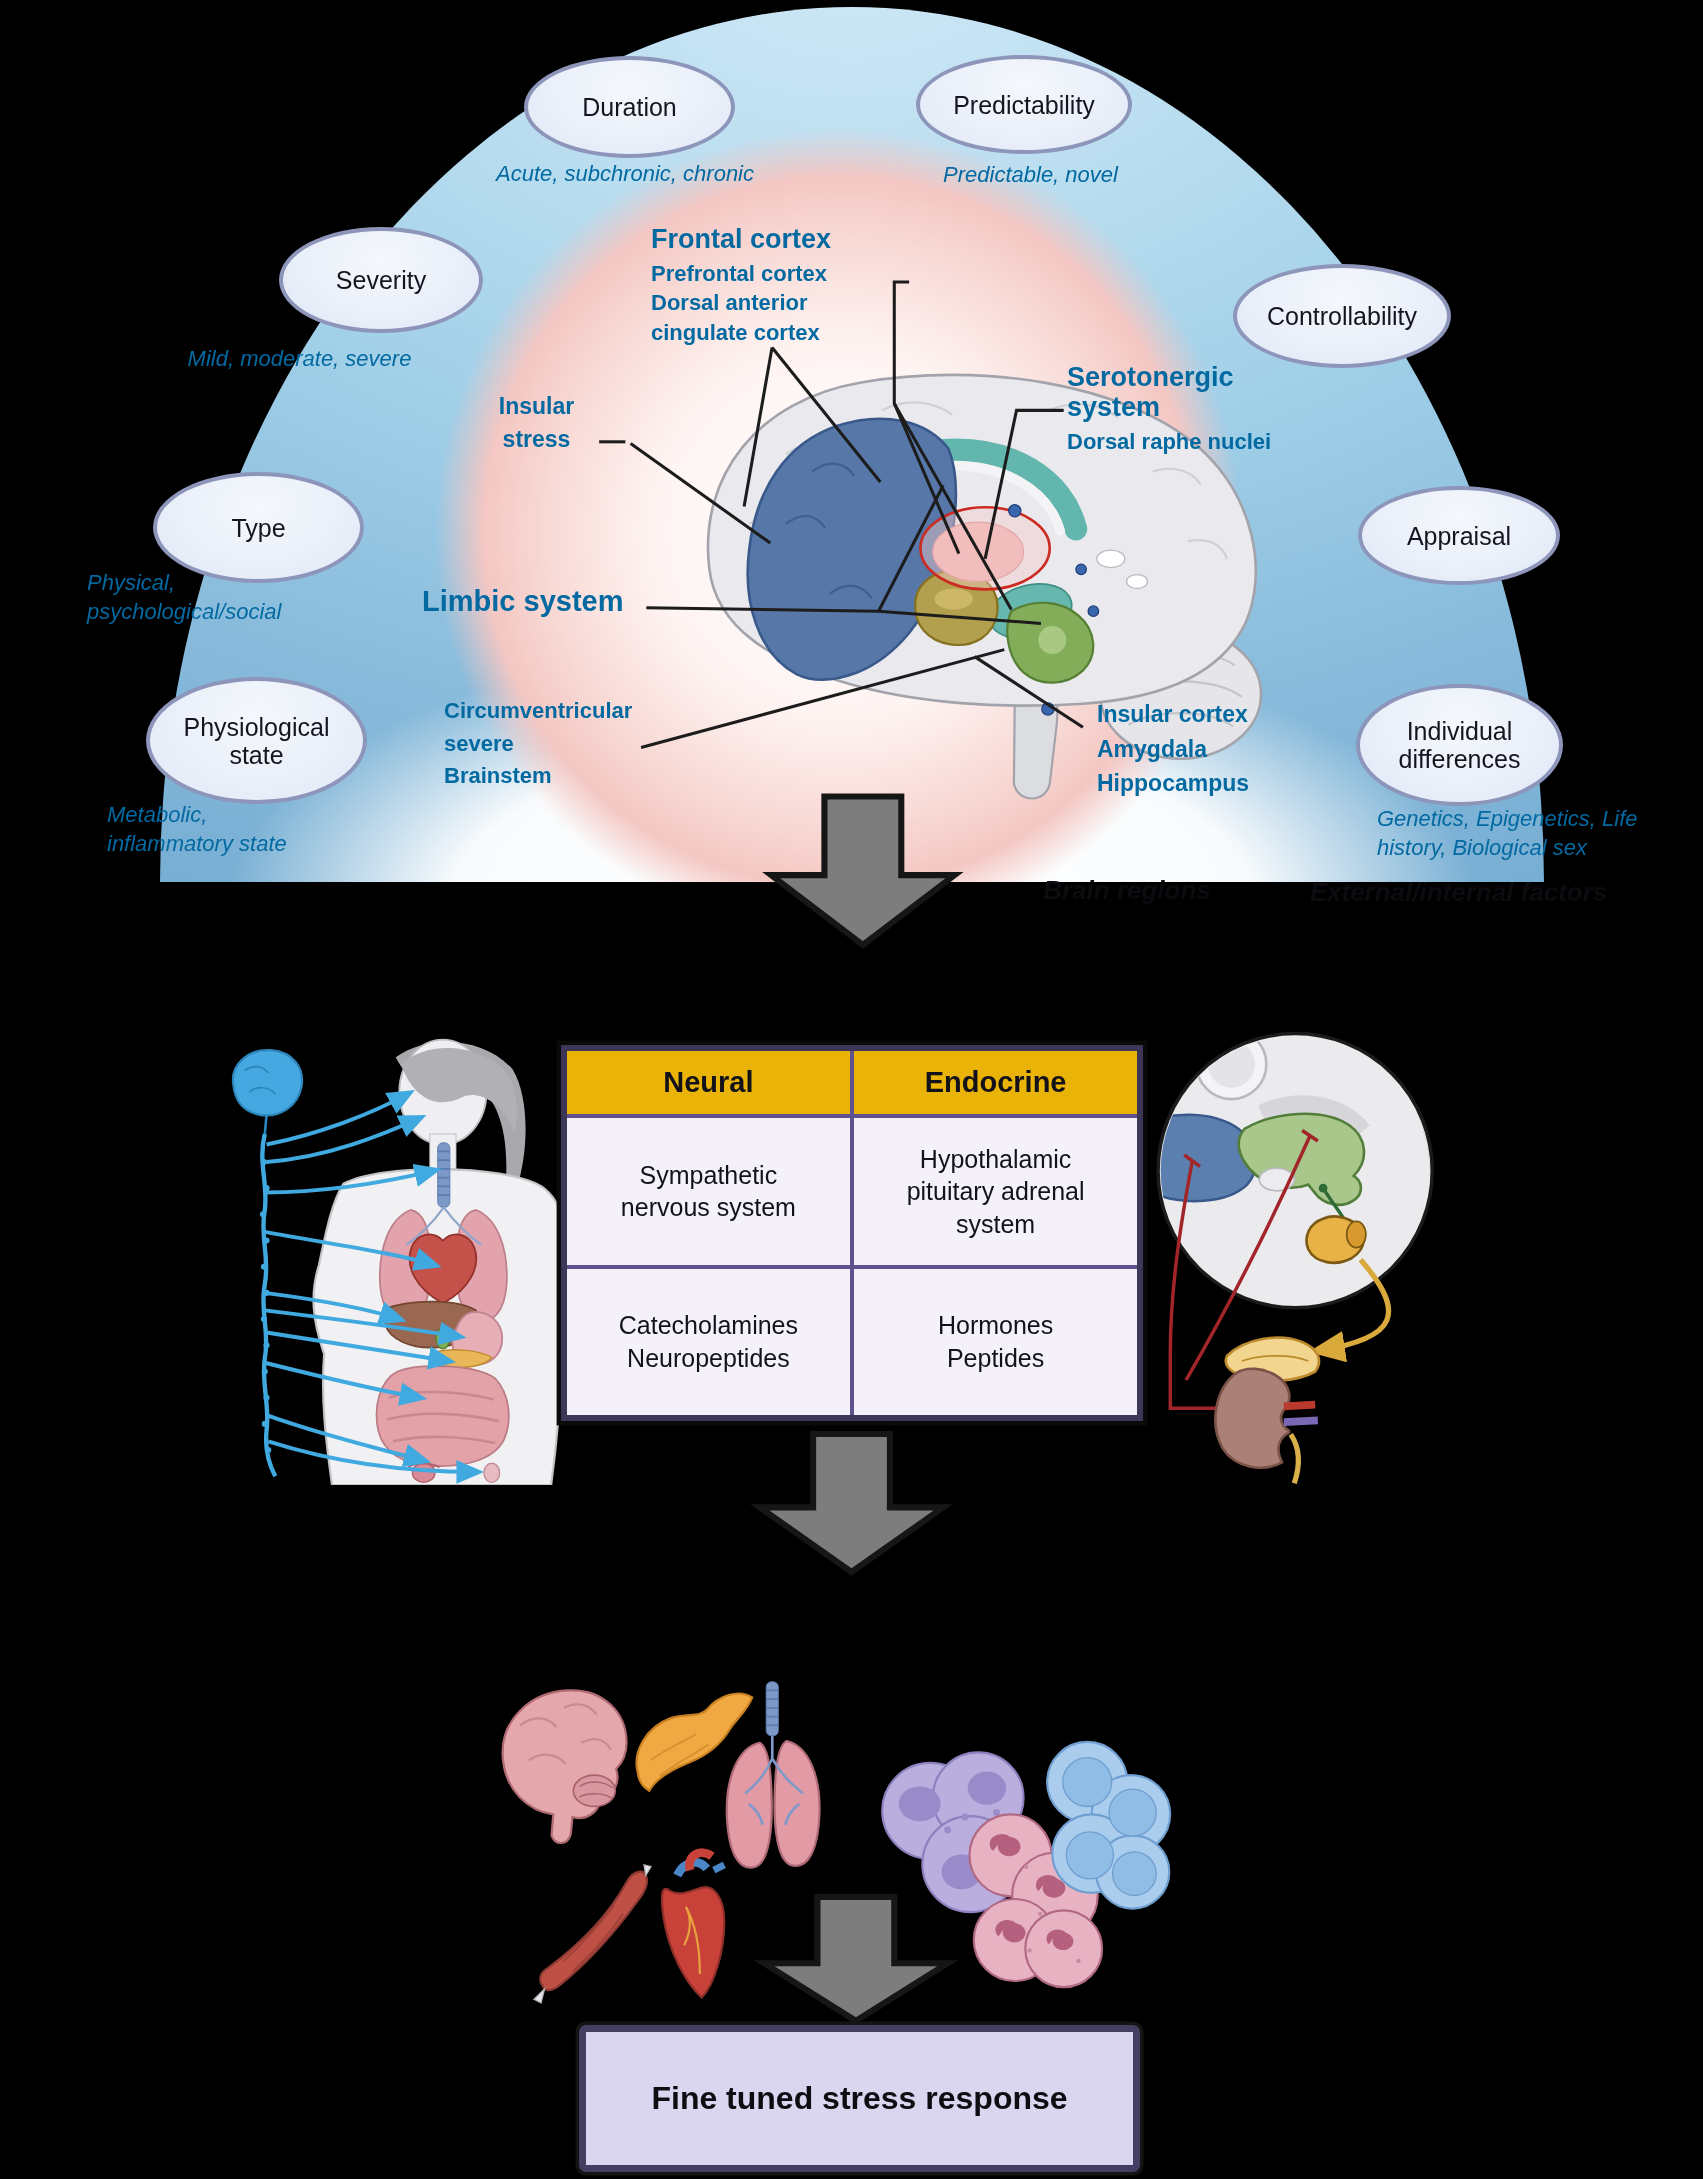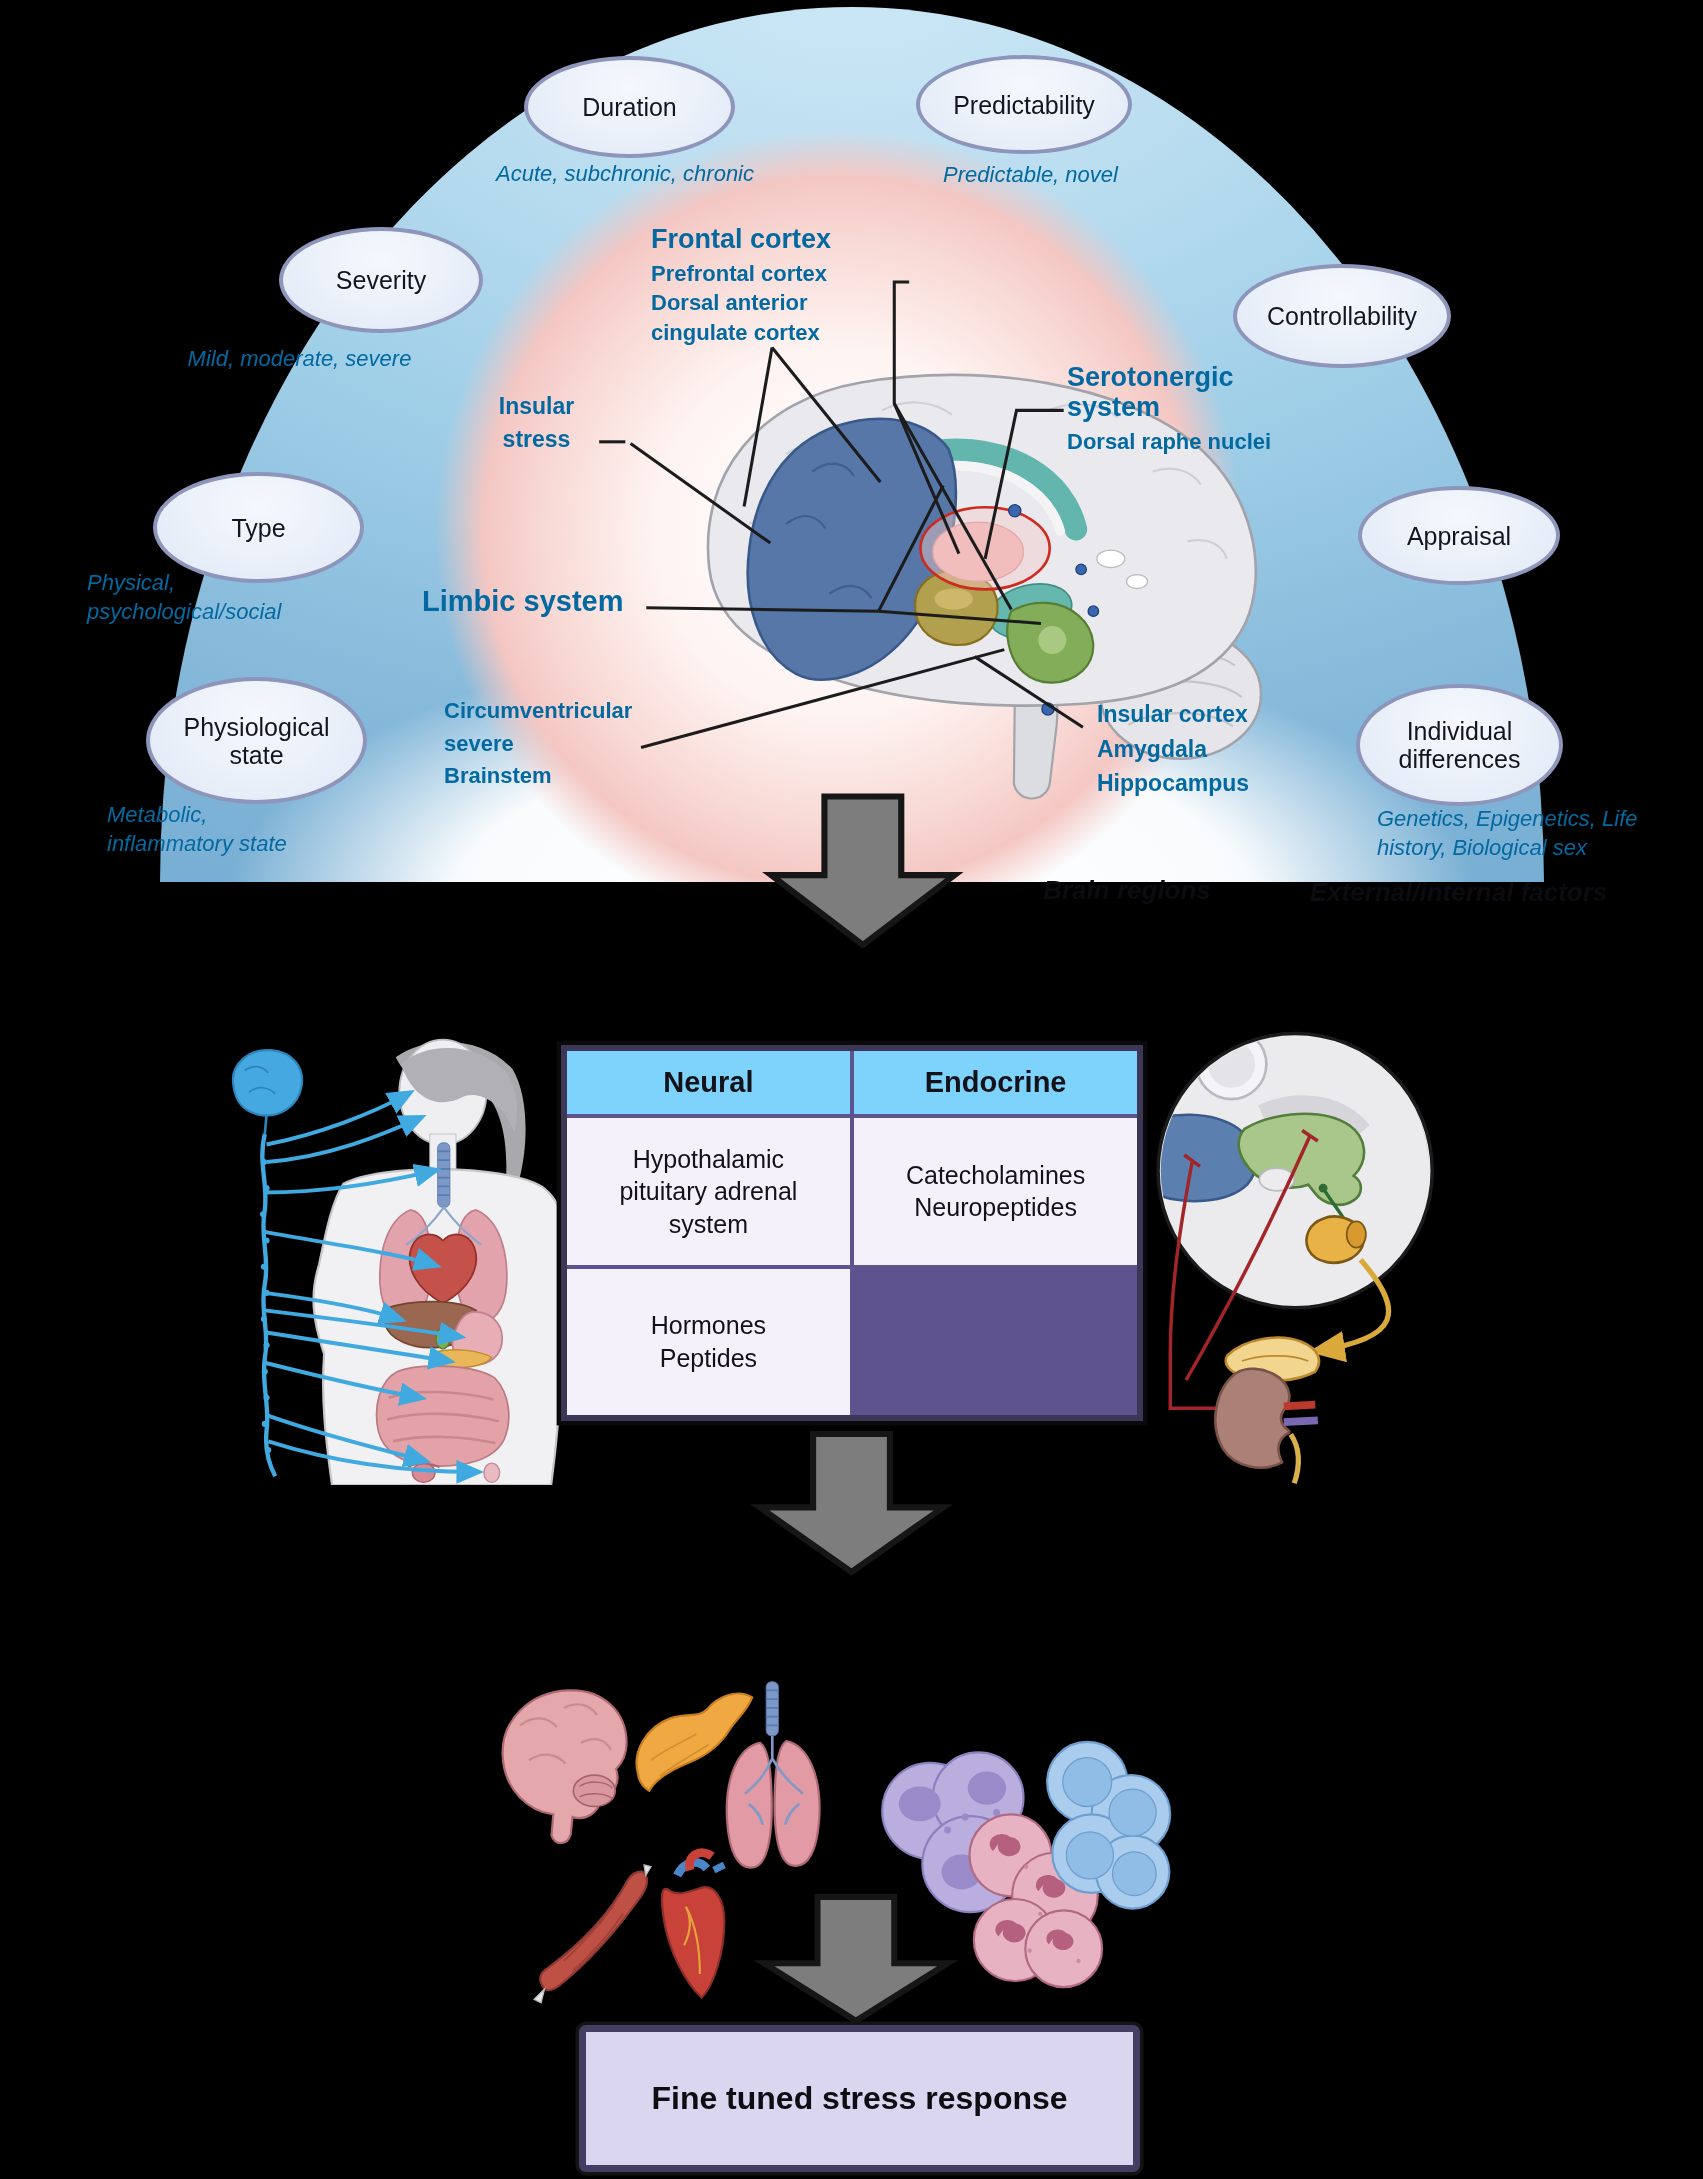--- a/index.html
+++ b/index.html
@@ -26,21 +26,21 @@
   .blabel .t{font-size:27px;line-height:1.12;}
   .blabel .s{font-size:22px;line-height:1.34;margin-top:4.4px;}
   
   .footlbl{font-weight:bold;font-style:italic;font-size:26px;text-align:center;color:#0b0b10;}
   
   .systable{left:561px;top:1045px;width:582px;height:376px;background:#5e538f;
     border:6.1px solid #3c3756;box-shadow:0 0 0 4.4px #0a0a0a;
     display:grid;grid-template-columns:1fr 1fr;grid-template-rows:63px 1fr 1fr;gap:4.4px;box-sizing:border-box;}
   .systable .cell{background:#f4f1fa;display:flex;align-items:center;justify-content:center;
     text-align:center;font-size:25px;line-height:1.3;color:#121218;}
-  .systable .head{background:#7dd3fc;font-weight:bold;font-size:29px;}
+  .systable .head{background:#eab308;font-weight:bold;font-size:29px;}
   
   .outcome{left:579px;top:2025px;width:561px;height:147px;background:#dbd6f0;
     border:7.9px solid #453e63;border-radius:7px;box-shadow:0 0 0 3.5px #141414;box-sizing:border-box;
     display:flex;align-items:center;justify-content:center;font-size:32px;font-weight:bold;color:#0d0d12;}
   svg{display:block;}
 </style>
 </head>
 <body>
 
 <div class="canvas">
@@ -238,20 +238,22 @@
         <circle cx="60" cy="420" r="3.5"></circle>
           <circle cx="58" cy="450" r="3.5"></circle>
           <circle cx="62" cy="480" r="3.5"></circle>
       </g>
     </g>
   </svg>
 
   <div class="abs systable">
     <div class="cell head">Neural</div>
     <div class="cell head">Endocrine</div>
+    <div class="cell preline">Sympathetic
+nervous system</div>
     <div class="cell preline">Hypothalamic
 pituitary adrenal
 system</div>
     <div class="cell preline">Catecholamines
 Neuropeptides</div>
     <div class="cell preline">Hormones
 Peptides</div>
   </div>
 
   <svg class="abs" style="left:1144px;top:1031px" width="332" height="454" viewBox="0 0 380 520">

